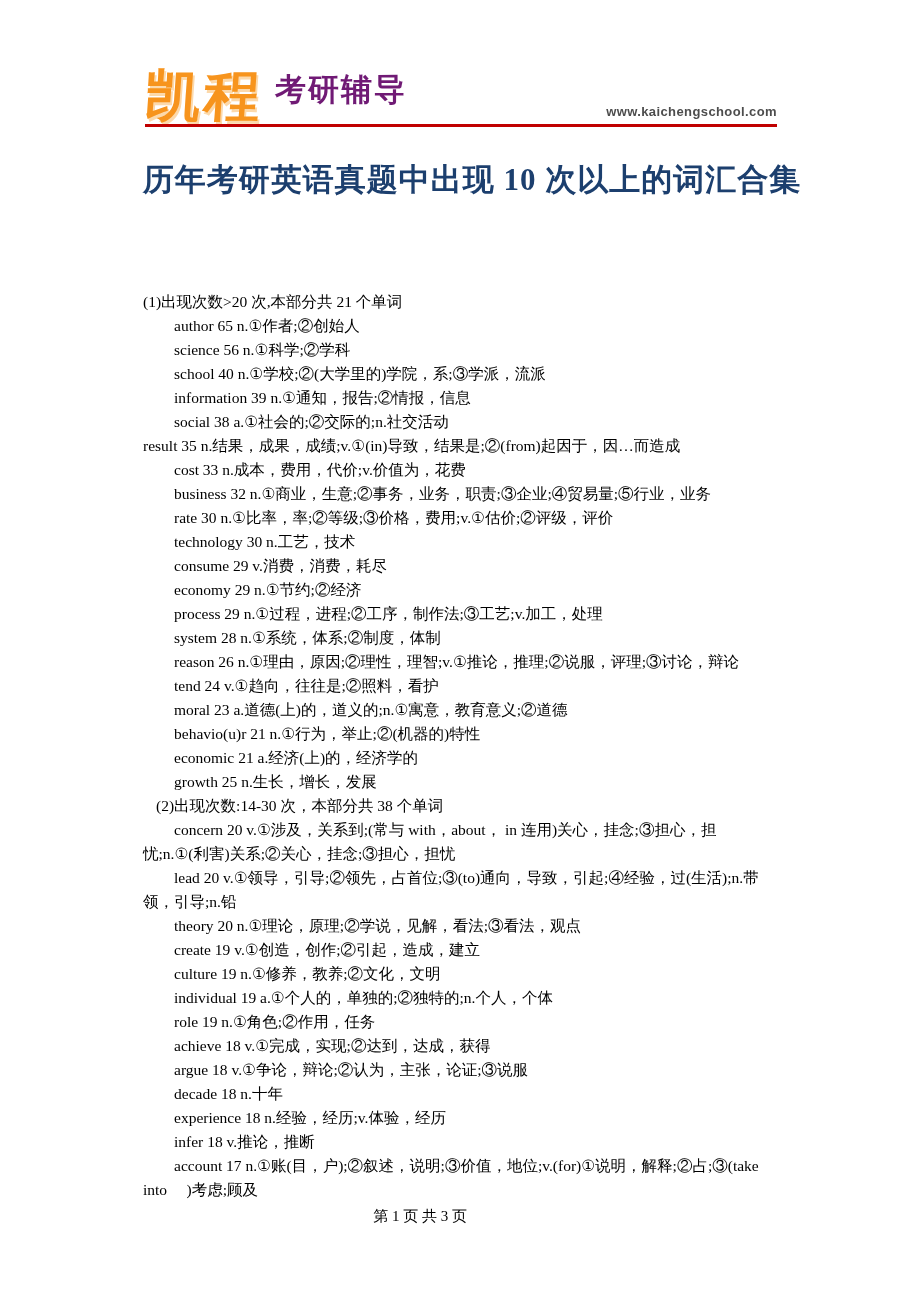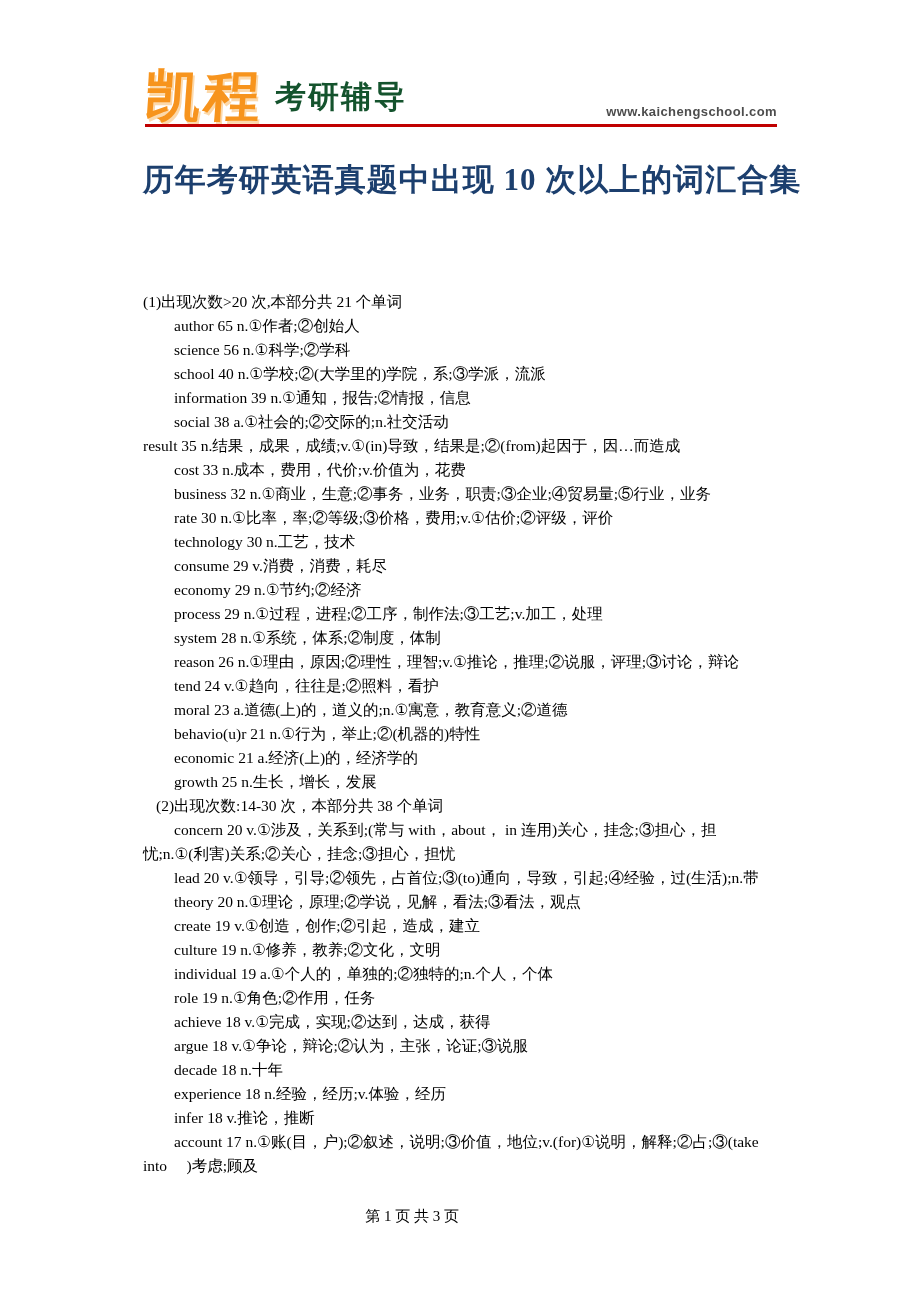--- a/index.html
+++ b/index.html
@@ -40,22 +40,22 @@
     color: #f7941d;
     text-shadow: 2px 3px 0 #fcd9ab;
     transform: skewX(-4deg);
     letter-spacing: 3px;
   }
   .logo-sub {
     font-family: "Liberation Sans", "DejaVu Sans", sans-serif;
     font-weight: bold;
     font-size: 31px;
     line-height: 1;
-    color: #14532d;
-    margin-bottom: 12px;
+    color: #701a75;
+    margin-bottom: 19px;
     letter-spacing: 2px;
   }
   .website {
     font-family: "Liberation Sans", "DejaVu Sans", sans-serif;
     font-weight: bold;
     font-size: 13px;
     color: #4d4d4d;
     margin-bottom: 5px;
     letter-spacing: 0.4px;
   }
@@ -92,21 +92,21 @@
   }
   .line {
     white-space: pre;
   }
   .ind-0 { padding-left: 0; }
   .ind-1 { padding-left: 31px; }
   .ind-2 { padding-left: 13px; }
   
   .footer {
     position: absolute;
-    left: 0;
+    left: 8px;
     top: 1207px;
     width: 824px;
     text-align: center;
     font-size: 15px;
     color: #000000;
   }
 </style>
 </head>
 <body>
 
@@ -143,20 +143,21 @@
       <div class="line ind-1">reason 26 n.①理由，原因;②理性，理智;v.①推论，推理;②说服，评理;③讨论，辩论</div>
       <div class="line ind-1">tend 24 v.①趋向，往往是;②照料，看护</div>
       <div class="line ind-1">moral 23 a.道德(上)的，道义的;n.①寓意，教育意义;②道德</div>
       <div class="line ind-1">behavio(u)r 21 n.①行为，举止;②(机器的)特性</div>
       <div class="line ind-1">economic 21 a.经济(上)的，经济学的</div>
       <div class="line ind-1">growth 25 n.生长，增长，发展</div>
       <div class="line ind-2">(2)出现次数:14-30 次，本部分共 38 个单词</div>
       <div class="line ind-1">concern 20 v.①涉及，关系到;(常与 with，about， in 连用)关心，挂念;③担心，担</div>
       <div class="line ind-0">忧;n.①(利害)关系;②关心，挂念;③担心，担忧</div>
       <div class="line ind-1">lead 20 v.①领导，引导;②领先，占首位;③(to)通向，导致，引起;④经验，过(生活);n.带</div>
+      <div class="line ind-0">领，引导;n.铅</div>
       <div class="line ind-1">theory 20 n.①理论，原理;②学说，见解，看法;③看法，观点</div>
       <div class="line ind-1">create 19 v.①创造，创作;②引起，造成，建立</div>
       <div class="line ind-1">culture 19 n.①修养，教养;②文化，文明</div>
       <div class="line ind-1">individual 19 a.①个人的，单独的;②独特的;n.个人，个体</div>
       <div class="line ind-1">role 19 n.①角色;②作用，任务</div>
       <div class="line ind-1">achieve 18 v.①完成，实现;②达到，达成，获得</div>
       <div class="line ind-1">argue 18 v.①争论，辩论;②认为，主张，论证;③说服</div>
       <div class="line ind-1">decade 18 n.十年</div>
       <div class="line ind-1">experience 18 n.经验，经历;v.体验，经历</div>
       <div class="line ind-1">infer 18 v.推论，推断</div>

